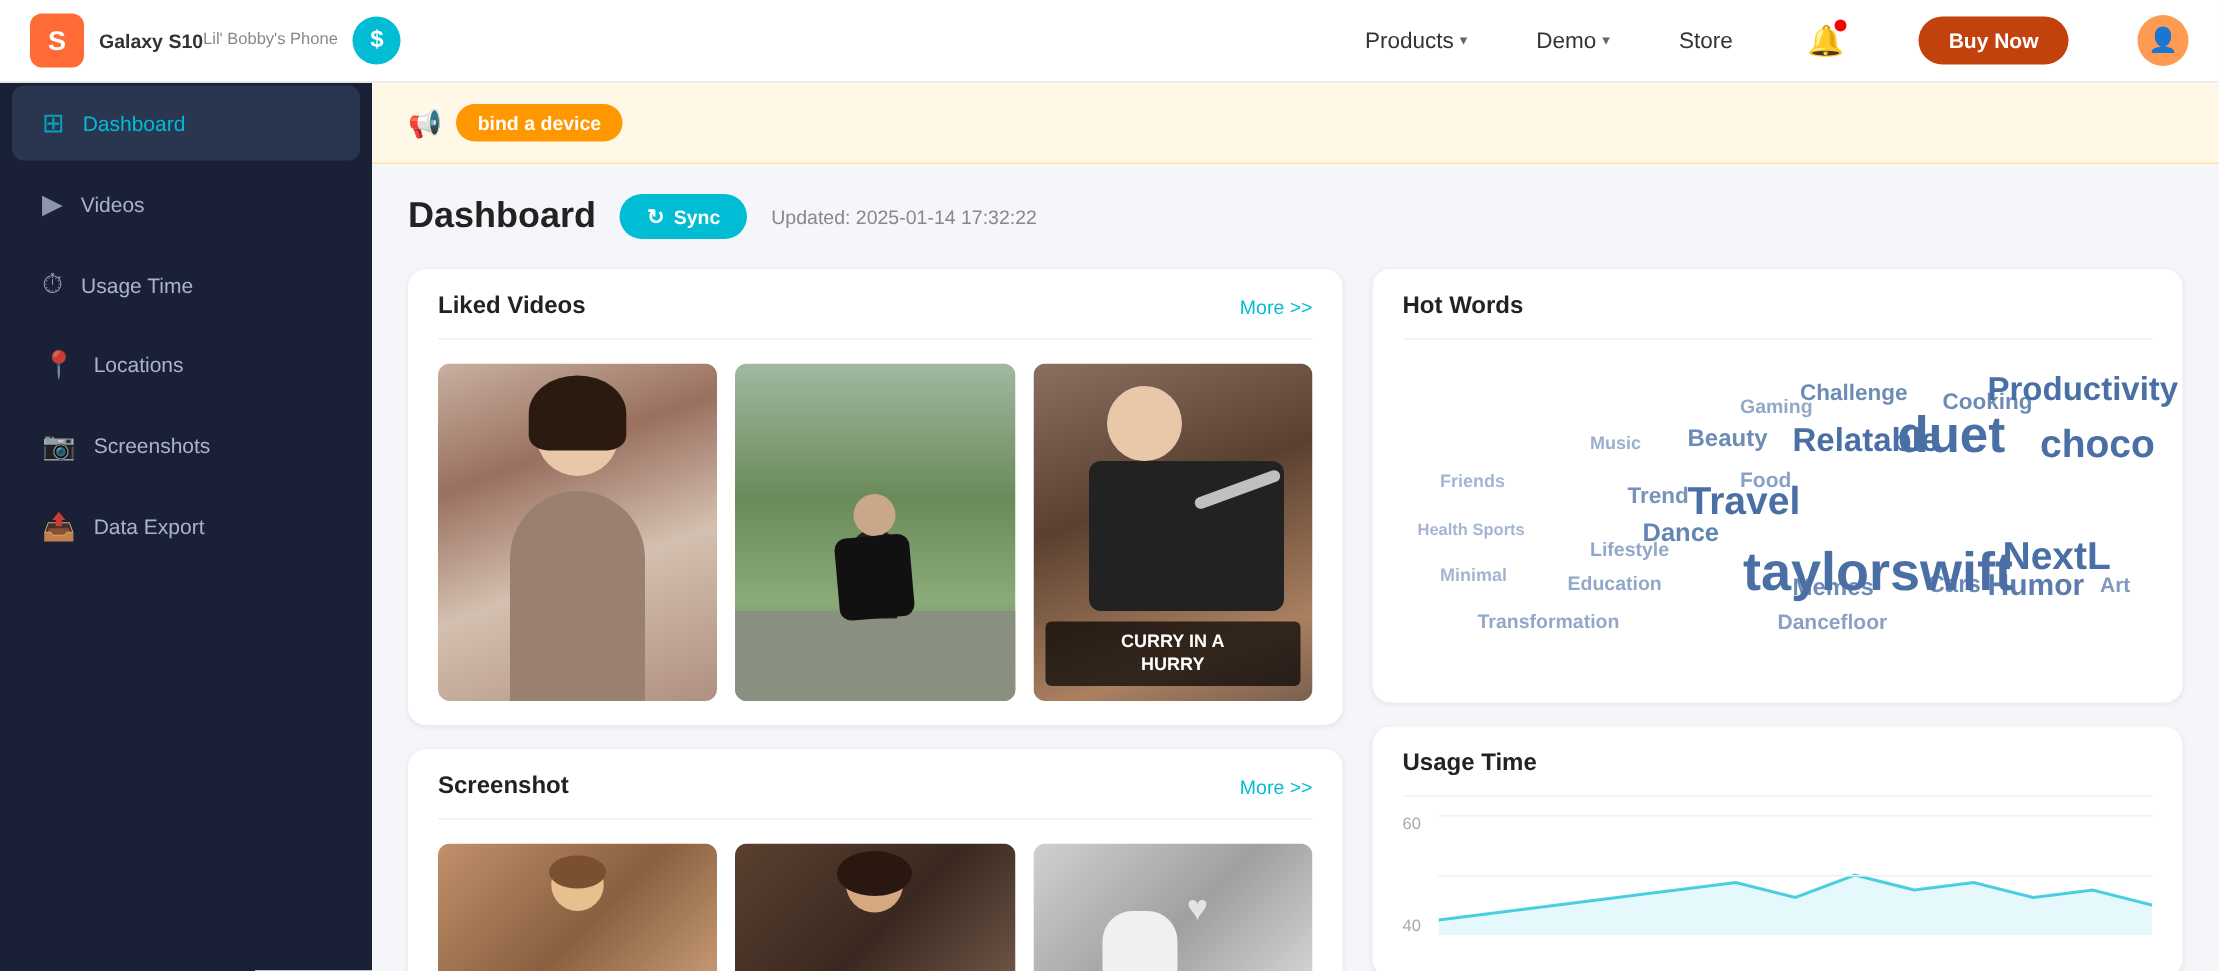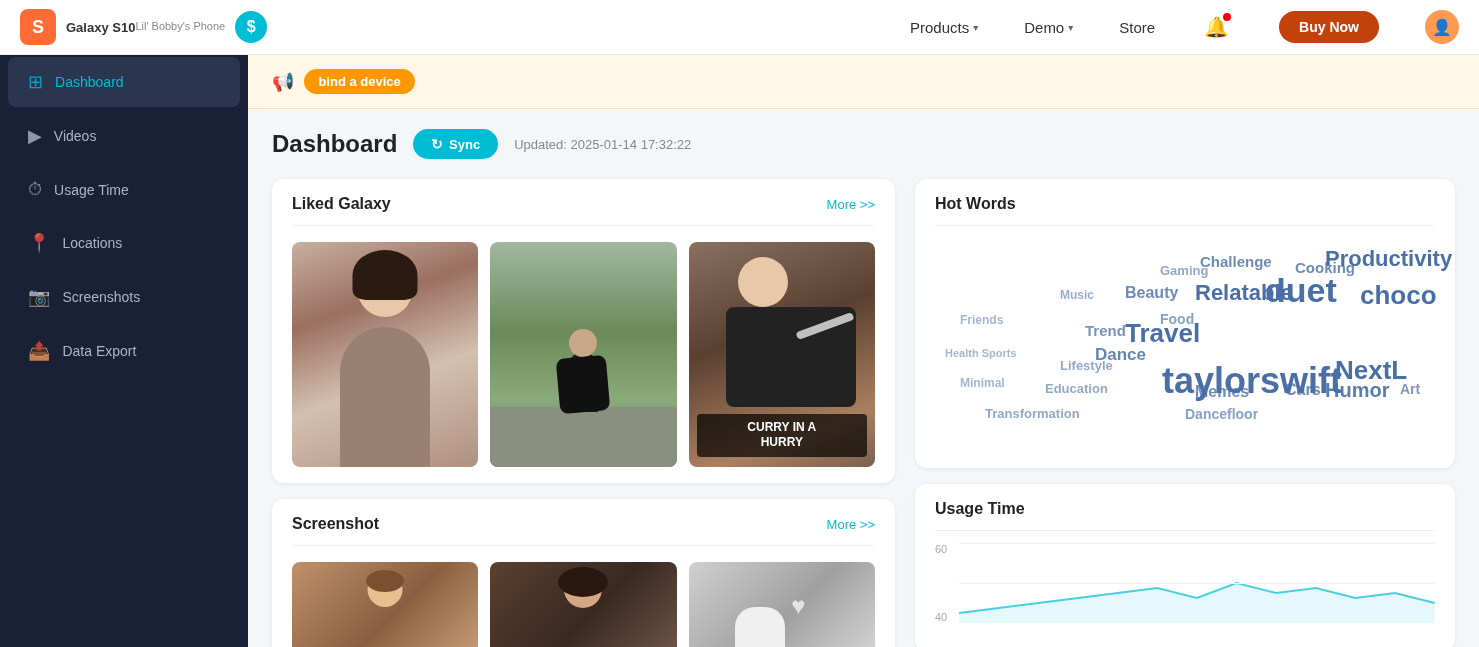--- a/index.html
+++ b/index.html
@@ -369,21 +369,21 @@
         </button>
         <span class="updated-text">Updated: 2025-01-14 17:32:22</span>
       </div>
 
       <div class="two-col">
 
         <div class="left-col">
 
           <div class="card">
             <div class="card-header">
-              <span class="card-title">Liked Galaxy</span>
+              <span class="card-title">Liked Videos</span>
               <a class="more-link">More &gt;&gt;</a>
             </div>
             <div class="card-divider"></div>
             <div class="video-grid">
 
               <div class="video-thumb">
                 <div style="width:100%;height:100%;background:linear-gradient(160deg,#c8b0a0 0%,#9a7060 30%,#d4c0b0 60%,#b09080 100%);position:relative;">
 
                   <div style="position:absolute;top:20px;left:50%;transform:translateX(-50%);width:55px;height:55px;background:#e8c8a8;border-radius:50%;"></div>
                   <div style="position:absolute;top:85px;left:50%;transform:translateX(-50%);width:90px;height:140px;background:#9a8070;border-radius:45px 45px 0 0;"></div>

